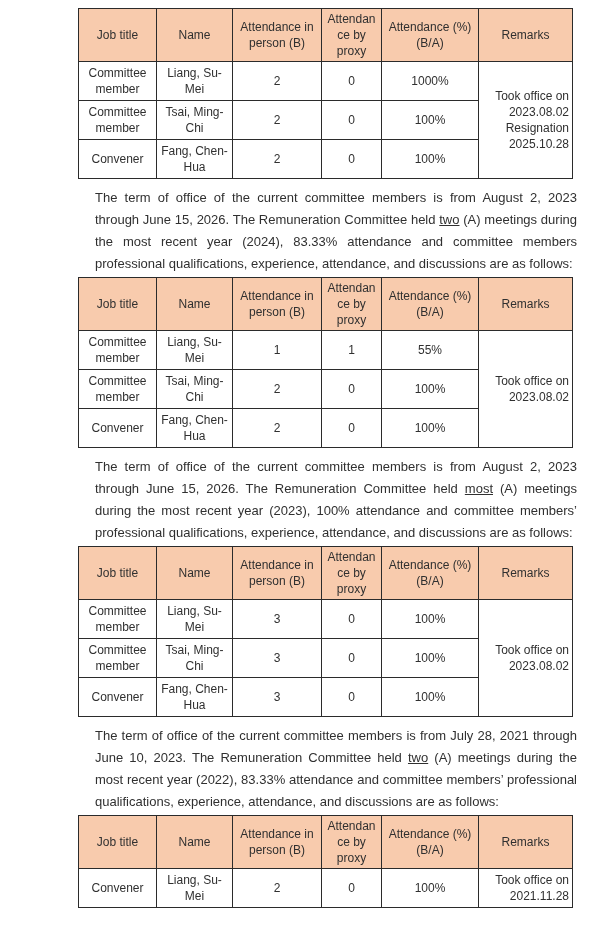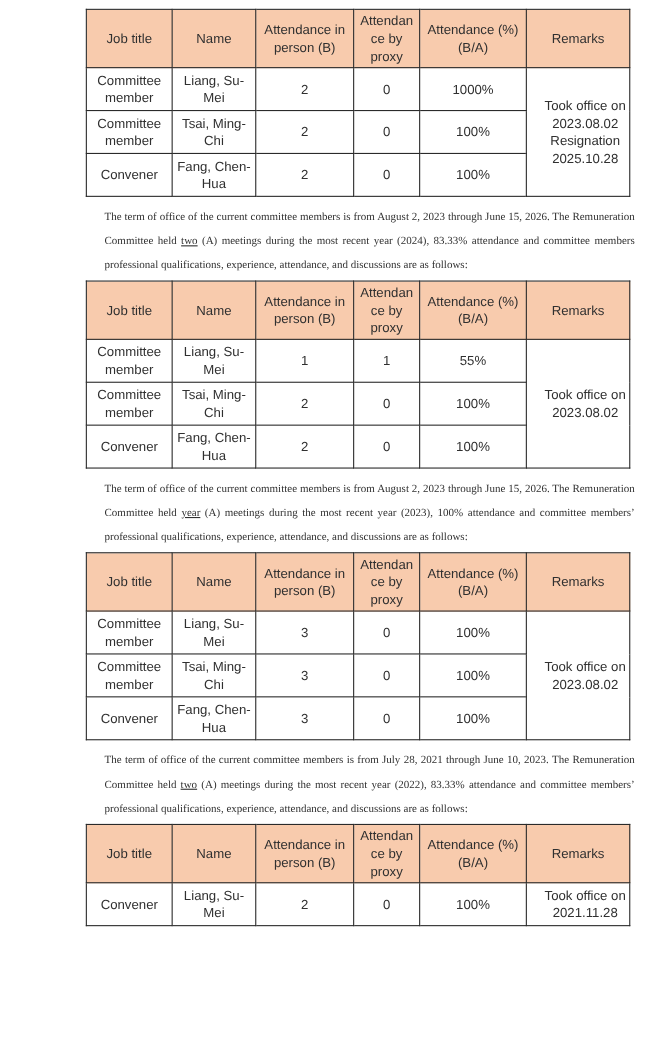--- a/index.html
+++ b/index.html
@@ -30,30 +30,29 @@
     padding:2px 3px;
     overflow-wrap:break-word;
   }
   .tbl thead tr{height:53px;}
   .tbl tbody tr{height:39px;}
   .tbl th{
     background:var(--header-bg);
     font-weight:normal;
   }
   .tbl td.remarks{
-    text-align:center;
+    text-align:right;
     padding-left:16px;
   }
   .para{
     margin:8px 0 2px 95px;
     width:482px;
-    font-size:10px;
+    font-size:13px;
     line-height:22px;
     text-align:justify;
-    font-family:Liberation Serif, serif;
   }
   .u{text-decoration:underline;}
   col.c-job{width:78px;}
   col.c-name{width:76px;}
   col.c-inp{width:89px;}
   col.c-proxy{width:60px;}
   col.c-pct{width:97px;}
   col.c-rem{width:94px;}
 </style>
 </head>
@@ -144,21 +143,21 @@
     <tr>
       <td>Convener</td>
       <td>Fang, Chen-Hua</td>
       <td>2</td>
       <td>0</td>
       <td>100%</td>
     </tr>
   </tbody>
 </table>
 
-<p class="para"><span>The term of office of the current committee members is from August 2, 2023 through June 15, 2026. The Remuneration Committee held </span><span class="u">year</span><span> (A) meetings during the most recent year (2023), 100% attendance and committee members’ professional qualifications, experience, attendance, and discussions are as follows:</span></p>
+<p class="para"><span>The term of office of the current committee members is from August 2, 2023 through June 15, 2026. The Remuneration Committee held </span><span class="u">most</span><span> (A) meetings during the most recent year (2023), 100% attendance and committee members’ professional qualifications, experience, attendance, and discussions are as follows:</span></p>
 
 <table class="tbl">
   <colgroup>
       <col class="c-job">
       <col class="c-name">
       <col class="c-inp">
       <col class="c-proxy">
       <col class="c-pct">
       <col class="c-rem">
     </colgroup>

